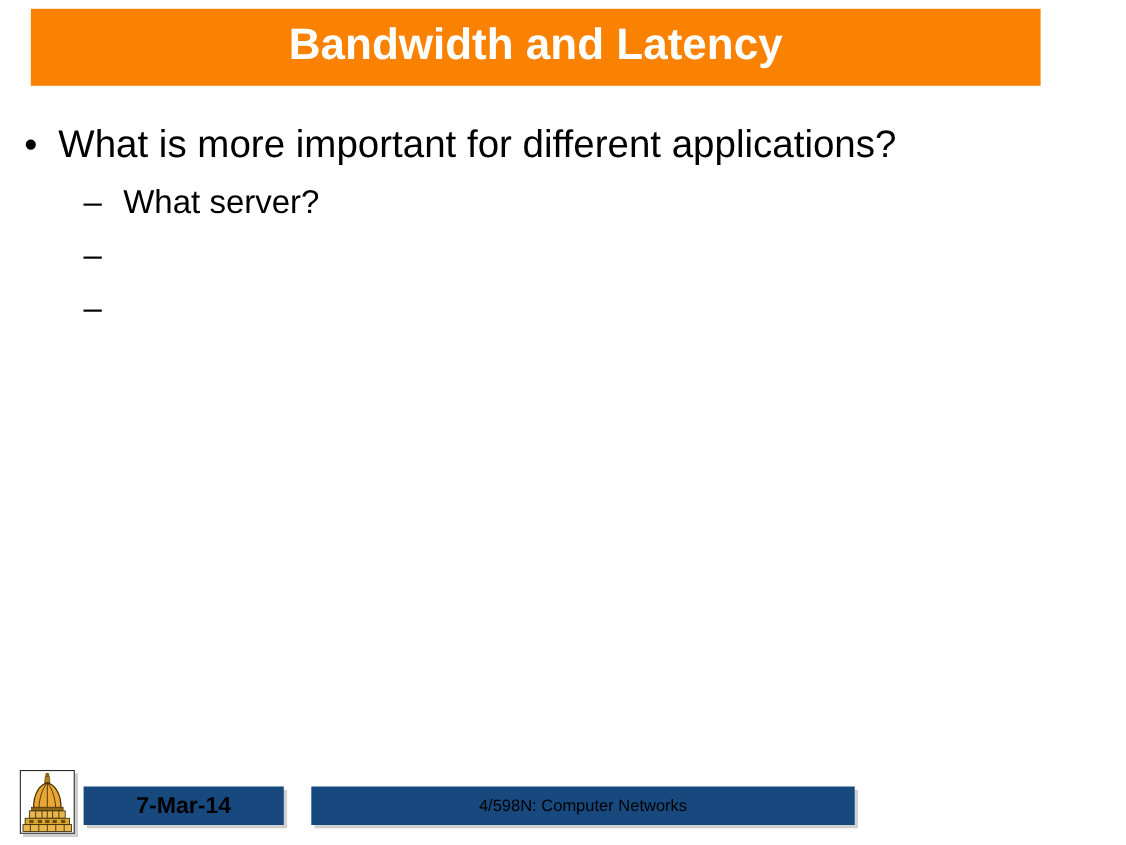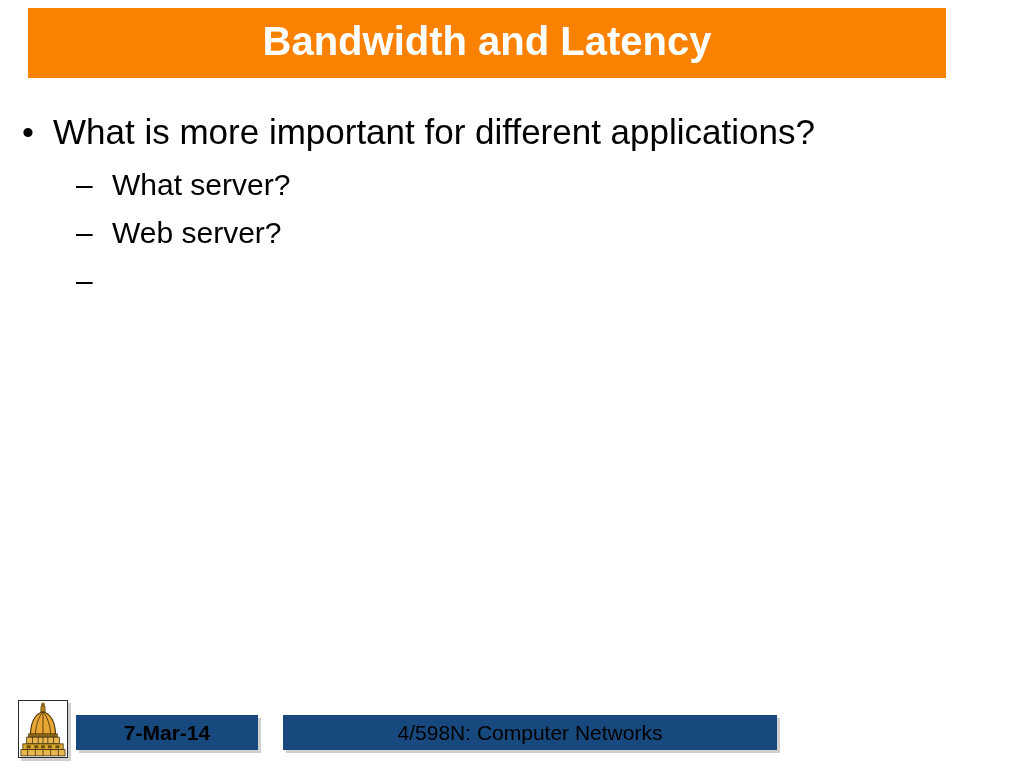--- a/index.html
+++ b/index.html
@@ -84,41 +84,40 @@
   }
   .date-bar {
     left: 76px;
     width: 182px;
     font-size: 21px;
     font-weight: bold;
   }
   .course-bar {
     left: 283px;
     width: 494px;
-    font-size: 21px;
+    font-size: 15px;
     font-weight: normal;
   }
 </style>
 </head>
 <body>
 
 <div class="slide">
 
   <div class="title-bar">
     <span class="title-text">Bandwidth and Latency</span>
   </div>
 
   <span class="bullet-marker">•</span>
   <span class="bullet-text">What is more important for different applications?</span>
 
   <span class="sub-marker row-0">–</span>
   <span class="sub-text row-0">What server?</span>
 
   <span class="sub-marker row-1">–</span>
-  <span class="sub-text row-1">Web server?</span>
 
   <span class="sub-marker row-2">–</span>
 
   <div class="logo-box">
     <svg width="48" height="56" viewBox="0 0 50 58">
 
       <circle cx="25" cy="3.5" r="2" fill="#8a6414"></circle>
       <path d="M23,5 L27,5 L27.5,11 L22.5,11 Z" fill="#b58418" stroke="#4a3206" stroke-width="0.6"></path>
 
       <path d="M12,35 C12,19 19,12.5 25,11 C31,12.5 38,19 38,35 Z" fill="#E8A735" stroke="#4a3206" stroke-width="1.2"></path>

